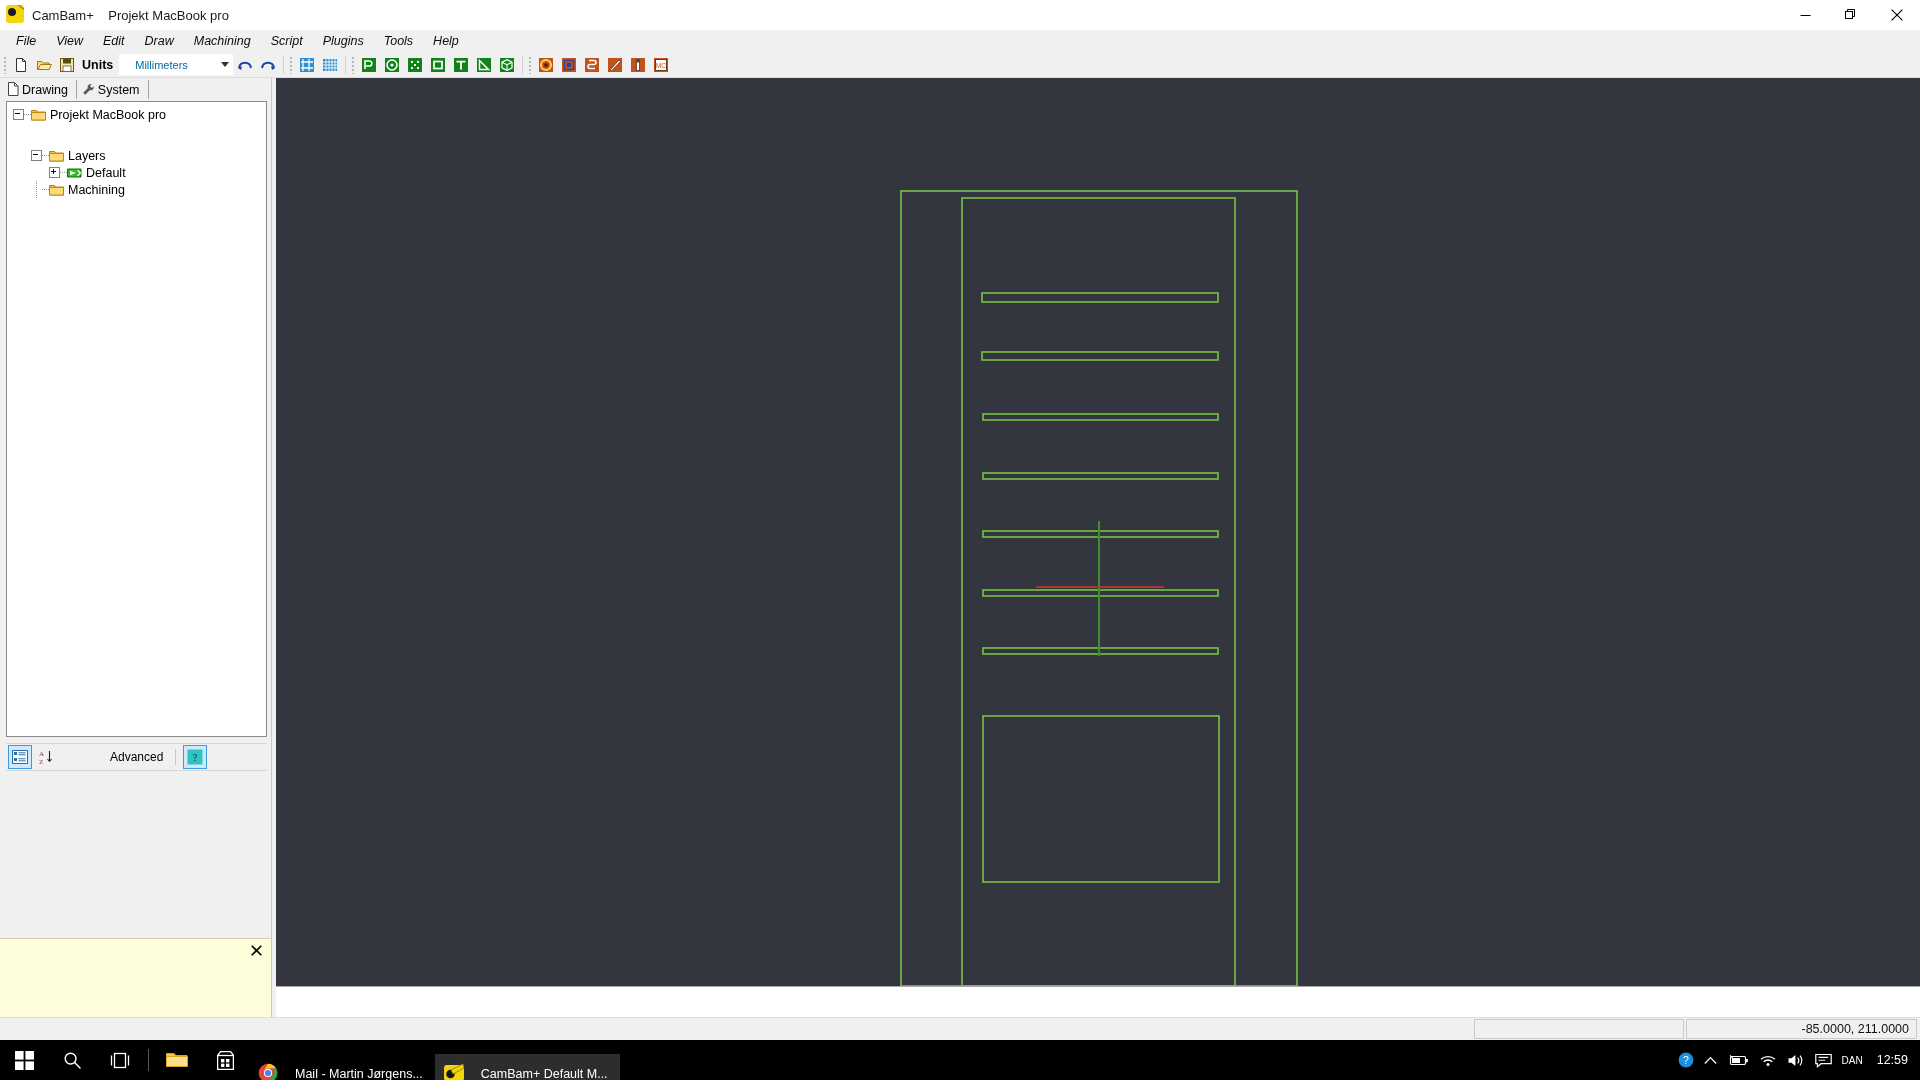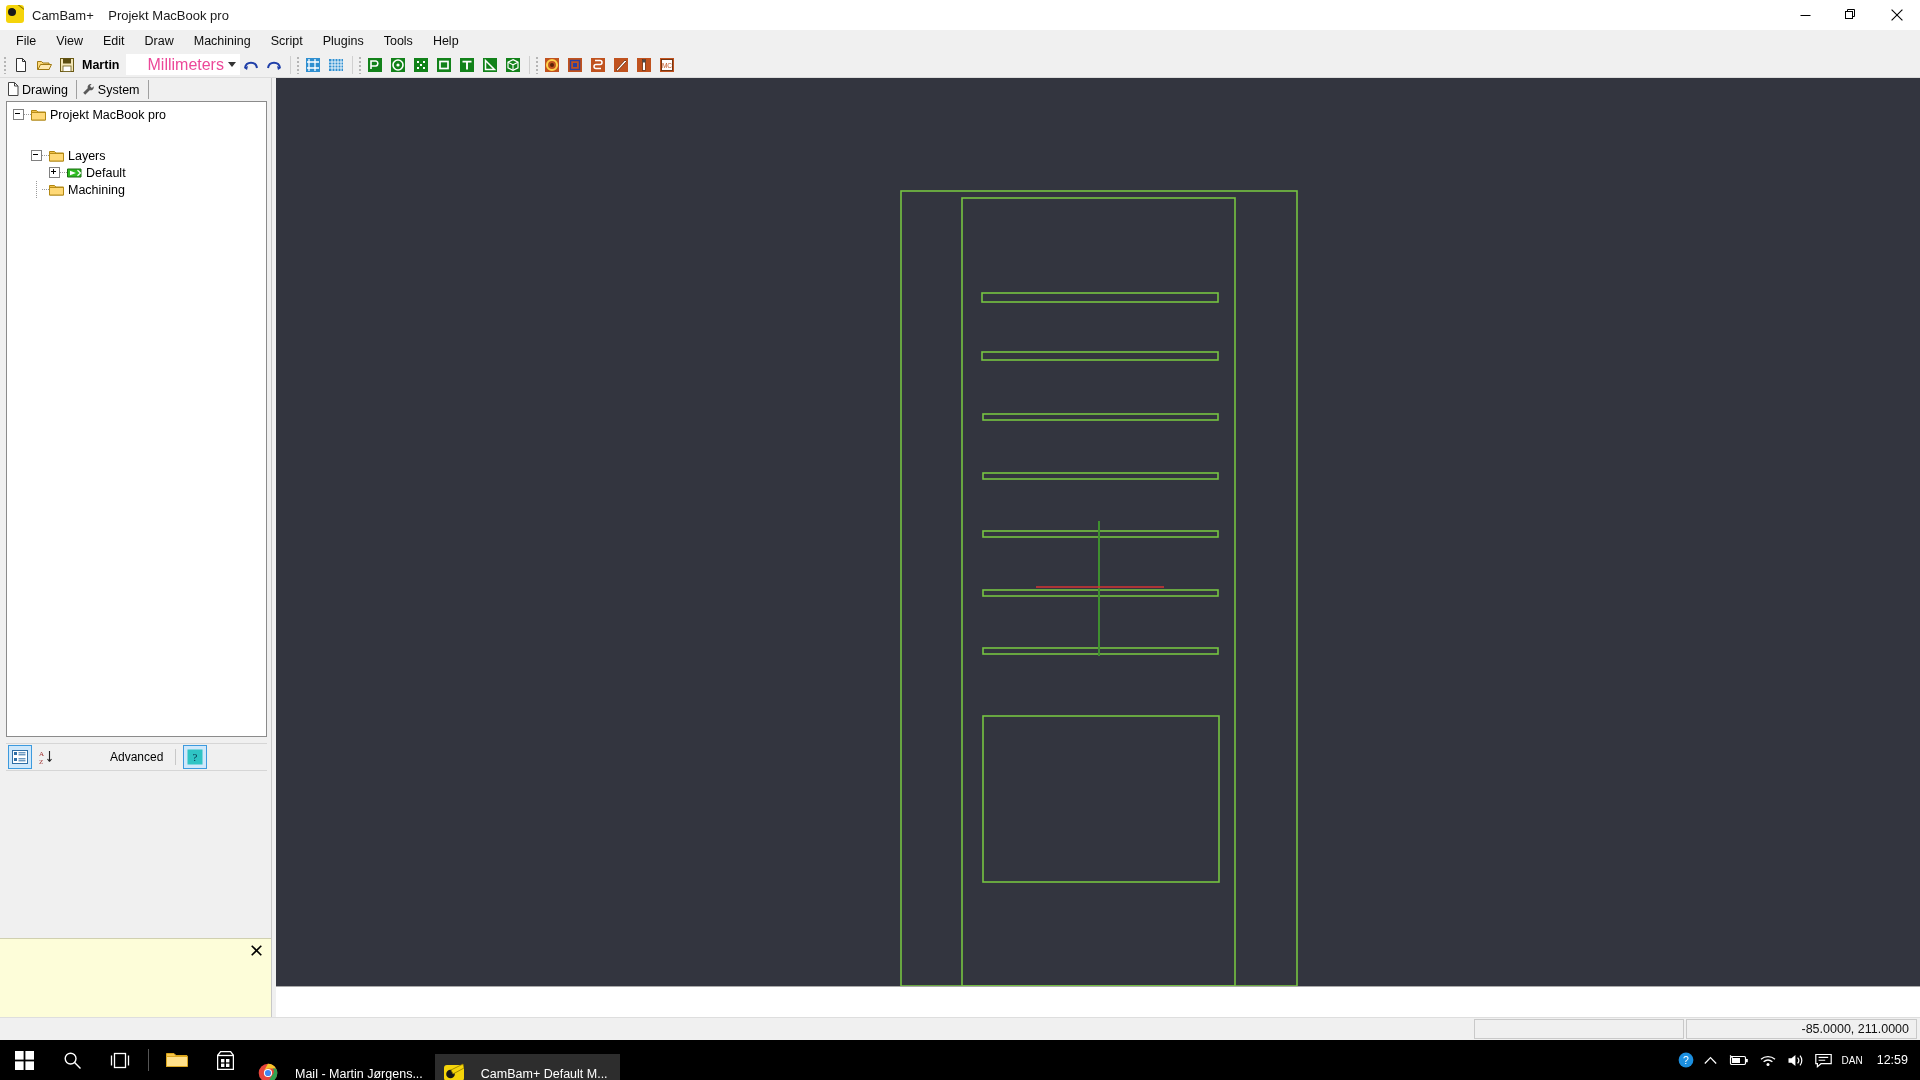--- a/index.html
+++ b/index.html
@@ -16,34 +16,34 @@
   .tb-icon{width:20px;height:20px;margin:0 6px 0 6px;position:relative;flex:0 0 auto;}
   .cb-logo{width:18px;height:18px;background:#f5d40a;border-radius:3px;position:relative;overflow:hidden;}
   .cb-logo:before{content:"";position:absolute;left:2px;top:3px;width:8px;height:8px;border-radius:50%;background:#1a1a1a;}
   .cb-logo:after{content:"";position:absolute;left:7px;top:1px;width:13px;height:5px;background:#f5d40a;transform:rotate(38deg);border-top:1px solid #8a7600;}
   .tb-title{font-size:13px;color:#1b1b1b;white-space:nowrap;}
   .tb-spacer{flex:1 1 auto;}
   .winbtn{width:46px;height:30px;display:flex;align-items:center;justify-content:center;}
   .winbtn svg{display:block;}
 
   
-  .menubar{height:22px;background:#f0f0f0;display:flex;align-items:center;padding-left:6px;flex:0 0 auto;}
+  .menubar{height:22px;background:#f0f0f0;display:flex;align-items:center;padding-left:6px;flex:0 0 auto;font-style:italic;}
   .menu-item{padding:2px 10px;font-size:12.5px;color:#0c0c0c;line-height:17px;}
 
   
   .toolbar{height:25px;background:#f0f0f0;display:flex;align-items:center;flex:0 0 auto;
            border-bottom:1px solid #dcdcdc;padding-left:2px;}
   .grip{width:7px;height:20px;position:relative;flex:0 0 auto;}
   .grip:before{content:"";position:absolute;left:2px;top:2px;width:2px;height:17px;
     background-image:repeating-linear-gradient(to bottom,#b5b5b5 0 2px,transparent 2px 4px);}
   .tbtn{width:21px;height:21px;display:flex;align-items:center;justify-content:center;flex:0 0 auto;margin:0 1px;}
   .tbsep{width:1px;height:18px;background:#d0d0d0;margin:0 4px;flex:0 0 auto;}
   .units-label{font-weight:bold;font-size:12.5px;margin:0 6px 0 4px;}
   .units-box{display:flex;align-items:center;height:19px;background:#fff;border:1px solid #fff;width:112px;}
-  .units-box .val{flex:1;padding-left:21px;font-size:16px;color:#ec4899;}
+  .units-box .val{flex:1;padding-left:15px;font-size:11px;color:#0369a1;}
   .units-arrow{width:14px;height:17px;display:flex;align-items:center;justify-content:center;}
   .ico{width:16px;height:16px;display:block;}
 
   
   .body{flex:1 1 auto;display:flex;min-height:0;}
   .leftpane{width:271px;flex:0 0 271px;display:flex;flex-direction:column;background:#f0f0f0;}
   .vsplit{width:4px;flex:0 0 4px;background:#f0f0f0;border-left:1px solid #c8c8c8;}
 
   
   .tabstrip{height:21px;display:flex;align-items:flex-end;padding-left:2px;background:#f0f0f0;}
@@ -168,21 +168,21 @@
         </svg>
     </div>
     <div class="tbtn">
       <svg class="ico" viewBox="0 0 16 16">
           <rect x="1.5" y="1.5" width="13" height="13" fill="#f3e6b8" stroke="#6a5a14" stroke-width="1"></rect>
           <rect x="4" y="1.5" width="8" height="5" fill="#5b4d10"></rect>
           <rect x="4" y="9" width="8" height="5.5" fill="#fff" stroke="#6a5a14" stroke-width="0.8"></rect>
         </svg>
     </div>
 
-    <div class="units-label">Martin</div>
+    <div class="units-label">Units</div>
     <div class="units-box">
       <div class="val">Millimeters</div>
       <div class="units-arrow">
         <svg width="8" height="5" viewBox="0 0 8 5">
             <polygon points="0,0 8,0 4,5" fill="#333"></polygon>
           </svg>
       </div>
     </div>
 
     <div class="tbtn">

